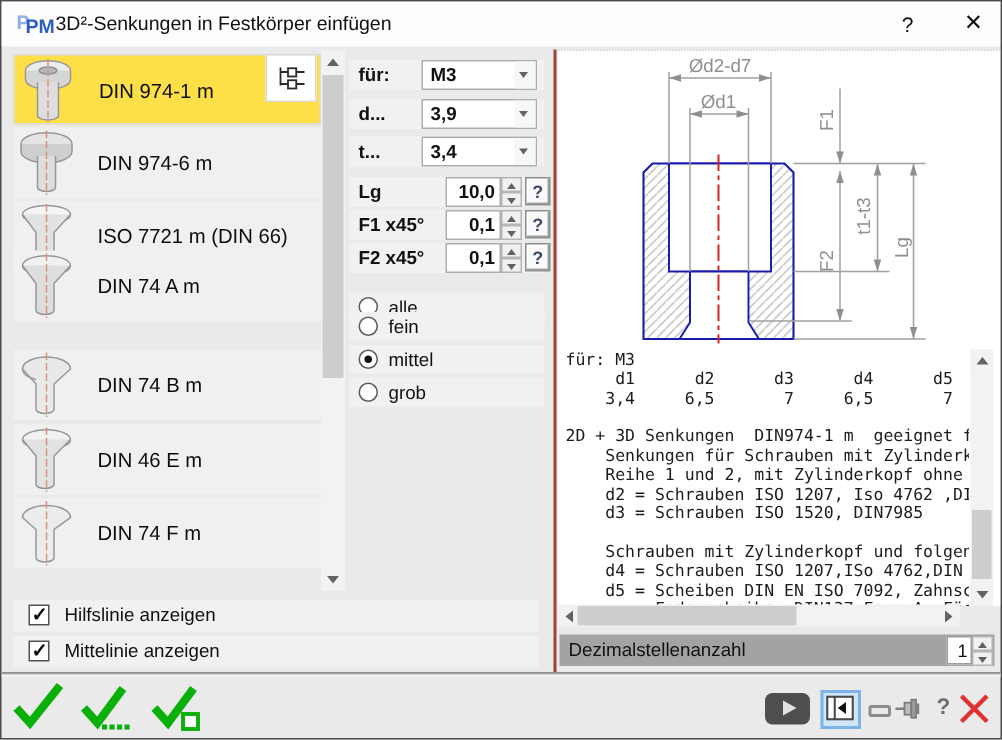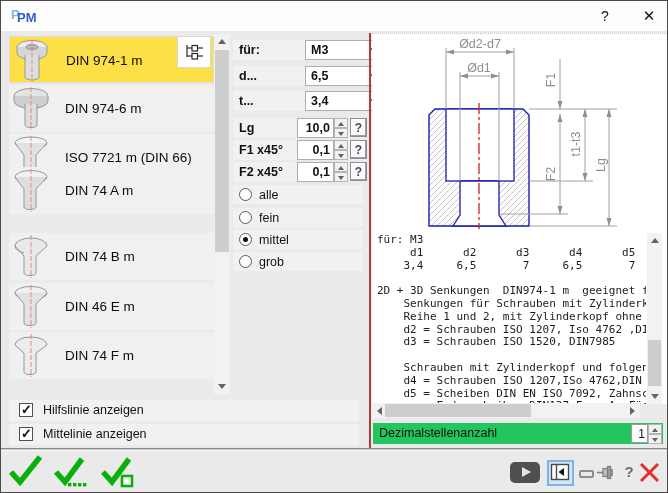--- a/index.html
+++ b/index.html
@@ -37,21 +37,21 @@
   .tri { width:0; height:0; position:absolute; }
   .tri-up   { left:4px; top:5px;  border-left:4px solid transparent; border-right:4px solid transparent; border-bottom:5px solid #636363; }
   .tri-down { left:4px; top:5px;  border-left:4px solid transparent; border-right:4px solid transparent; border-top:5px solid #636363; }
   .tri-left { left:5px; top:4px;  border-top:4px solid transparent; border-bottom:4px solid transparent; border-right:5px solid #636363; }
   .tri-right{ left:5px; top:4px;  border-top:4px solid transparent; border-bottom:4px solid transparent; border-left:5px solid #636363; }
 
   
   .frow { position:absolute; left:232px; width:130px; height:20px; background:#f1f1f1;font-weight:bold; }
   .frow .flbl { position:absolute; left:6px; top:3px; font-size:12.5px; color:#111; }
   .combo { position:absolute; left:48px; top:0; width:77px; height:20px; background:#ffffff;
-           border:1px solid #adadad;margin-left:24px; }
+           border:1px solid #adadad; }
   .combo .val { position:absolute; left:5px; top:2px; font-size:12.5px; color:#111; }
   .combo .dd { position:absolute; right:0; top:0; width:14px; height:18px; background:#f7f7f7; }
   .combo .dd .tri-down { left:3px; top:7px; border-left-width:3.5px; border-right-width:3.5px; border-top-width:4px; }
   .spinbox { position:absolute; top:0; width:37px; height:20px; background:#ffffff; border:1px solid #adadad;
              font-size:12.5px; color:#111; text-align:right; padding:2px 3px 0 0; }
   .spincol { position:absolute; top:0; width:14px; height:20px; }
   .spin-up, .spin-dn { position:absolute; left:0; width:14px; height:10px; background:#f1f1f1; border:1px solid #b5b5b5; }
   .spin-up { top:0; } .spin-dn { top:10px; }
   .spin-up .tri-up { left:3px; top:2.5px; border-left-width:3px; border-right-width:3px; border-bottom-width:4px; }
   .spin-dn .tri-down { left:3px; top:2.5px; border-left-width:3px; border-right-width:3px; border-top-width:4px; }
@@ -77,21 +77,21 @@
   
   .divider-red { position:absolute; left:368px; top:32px; width:2px; height:415px; background:#a2403a; }
   .right-panel { position:absolute; left:371px; top:32px; width:295px; height:371px; background:#ffffff;
                  border-top:1px dotted #c8c8c8; }
   .drawing { position:absolute; left:371px; top:32px; }
   pre.info { position:absolute; left:372px; top:233px; width:273px; height:170px; overflow:hidden;
              font-family:"DejaVu Sans Mono","Liberation Mono",monospace; font-size:11px;
              line-height:12.8px; color:#1c1c1c; padding-left:4px; white-space:pre; }
 
   
-  .decimal-row { position:absolute; left:372px; top:422px; width:290px; height:21px; background:#22c55e;text-decoration:underline; }
+  .decimal-row { position:absolute; left:372px; top:422px; width:290px; height:21px; background:#a3a3a3;text-decoration:underline; }
   .decimal-row .dlbl { position:absolute; left:6px; top:3px; font-size:12.5px; color:#111; }
   .decimal-box { position:absolute; left:258px; top:1px; width:17px; height:19px; background:#ffffff;
                  border:1px solid #9d9d9d; font-size:12px; text-align:right; padding:2px 2px 0 0; color:#111; }
 
   
   .bottom-sep { position:absolute; left:0; top:447px; width:668px; height:3px;
                 border-top:1px solid #8a8a8a; border-bottom:1px solid #fbfbfb; background:#c9c9c9; }
   .icon-btn { position:absolute; background:transparent; border:none; }
   .play-btn { left:509px; top:461px; width:30px; height:21px; background:#4f4f4f; border-radius:5px; }
   .play-btn .tri-right { left:12px; top:5px; border-top-width:5.5px; border-bottom-width:5.5px;
@@ -104,20 +104,21 @@
 </head>
 <body>
 
 <div class="dialog">
 
   <div class="titlebar">
     <div class="logo">
       <span class="p">P</span>
       <span class="m">PM</span>
     </div>
+    <div class="title">3D²-Senkungen in Festkörper einfügen</div>
     <div class="tb-btn tb-help">?</div>
     <div class="tb-btn tb-close">✕</div>
   </div>
 
   <div class="list-item selected" style="top:35px">
     <span class="thumb">
       <svg width="44" height="45" viewBox="0 0 44 45">
         <ellipse cx="20" cy="9" rx="15" ry="6.5" fill="#ececec" stroke="#979797"></ellipse>
         <path d="M5 9 v6 a15 6.5 0 0 0 30 0 v-6" fill="#d6d6d6" stroke="#979797"></path>
         <path d="M13 17 v22 a7 3 0 0 0 14 0 v-22" fill="#dedede" stroke="#979797"></path>
@@ -217,21 +218,21 @@
     <div class="combo">
       <span class="val">M3</span>
       <span class="dd">
           <span class="tri tri-down"></span>
         </span>
     </div>
   </div>
   <div class="frow" style="top:65px">
     <span class="flbl">d...</span>
     <div class="combo">
-      <span class="val">6,5</span>
+      <span class="val">3,9</span>
       <span class="dd">
           <span class="tri tri-down"></span>
         </span>
     </div>
   </div>
   <div class="frow" style="top:90px">
     <span class="flbl">t...</span>
     <div class="combo">
       <span class="val">3,4</span>
       <span class="dd">
@@ -275,21 +276,21 @@
       <span class="spin-up">
           <span class="tri tri-up"></span>
         </span>
       <span class="spin-dn">
           <span class="tri tri-down"></span>
         </span>
     </div>
   </div>
   <div class="qbtn" style="left:349px; top:161px;">?</div>
 
-  <div class="radio-row" style="top:184px">
+  <div class="radio-row" style="top:194px">
     <span class="radio"></span>
     <span class="rlbl">alle</span>
   </div>
   <div class="radio-row" style="top:207px">
     <span class="radio"></span>
     <span class="rlbl">fein</span>
   </div>
   <div class="radio-row" style="top:251px">
     <span class="radio"></span>
     <span class="rlbl">grob</span>

